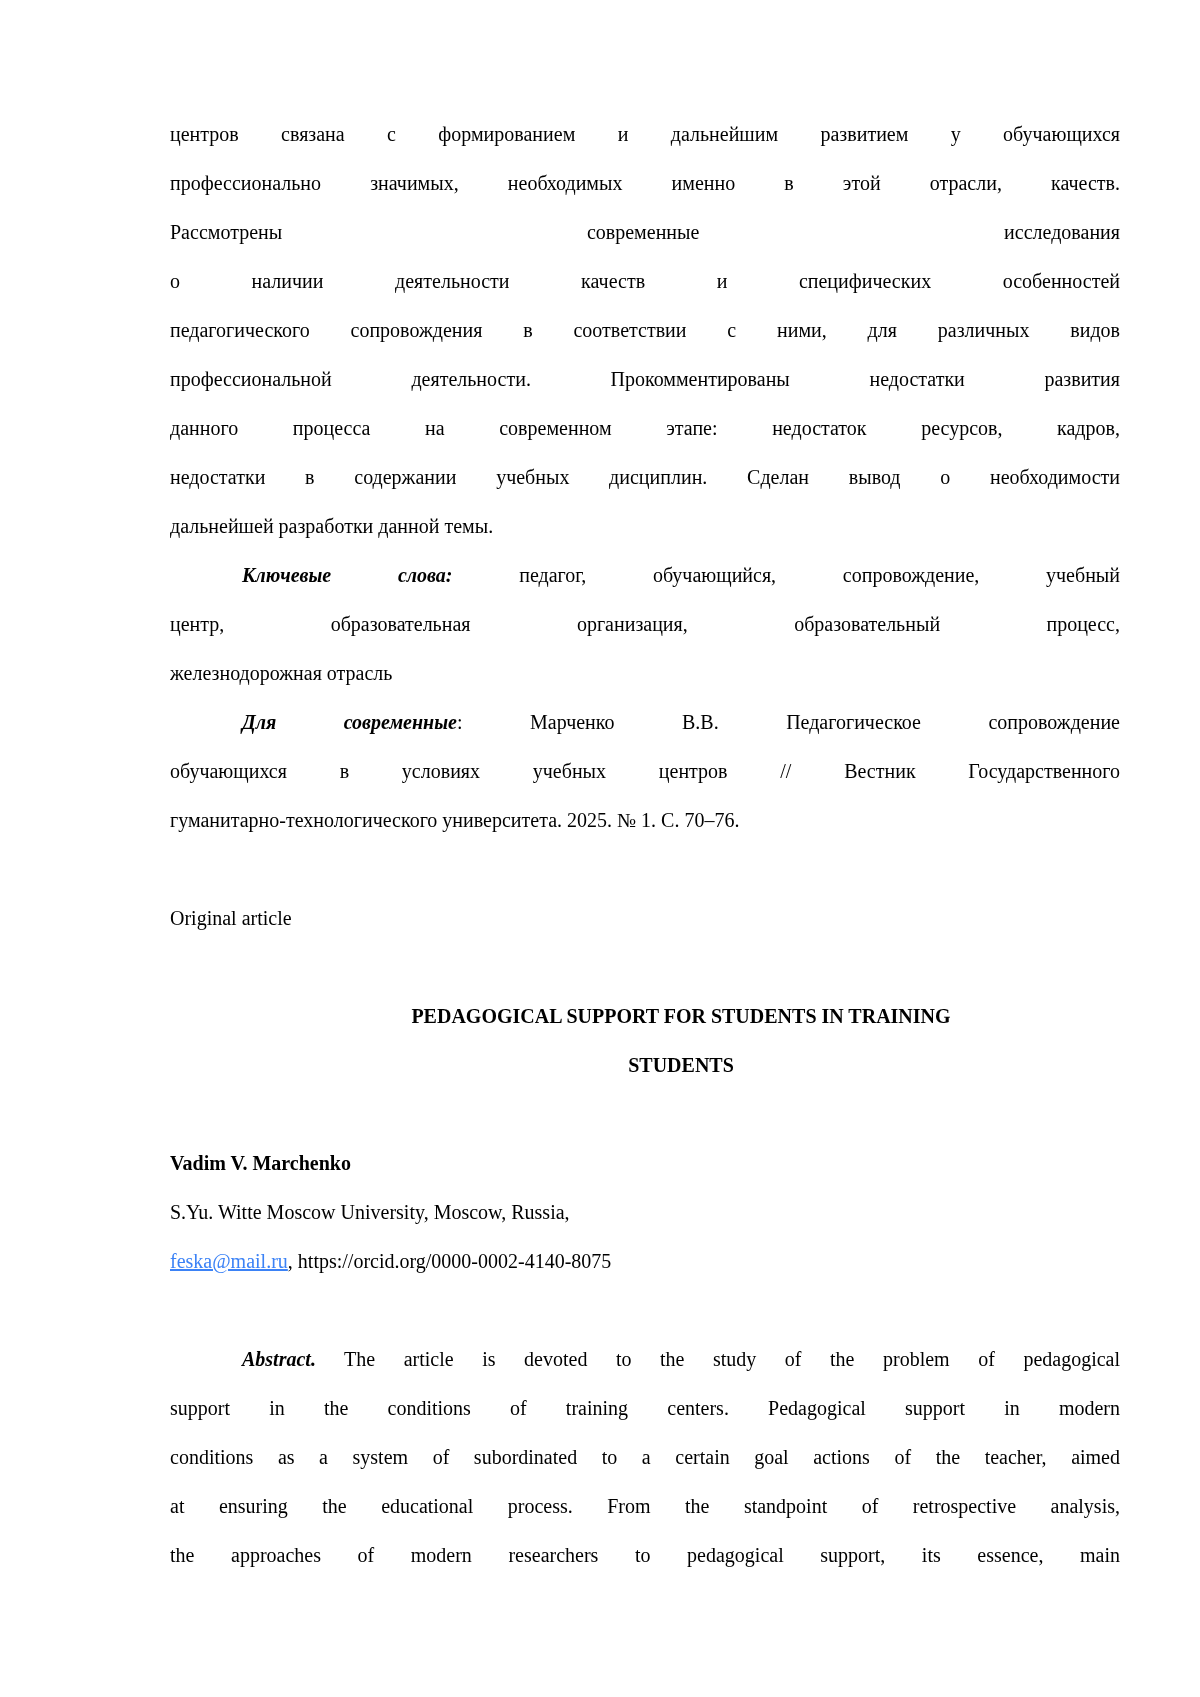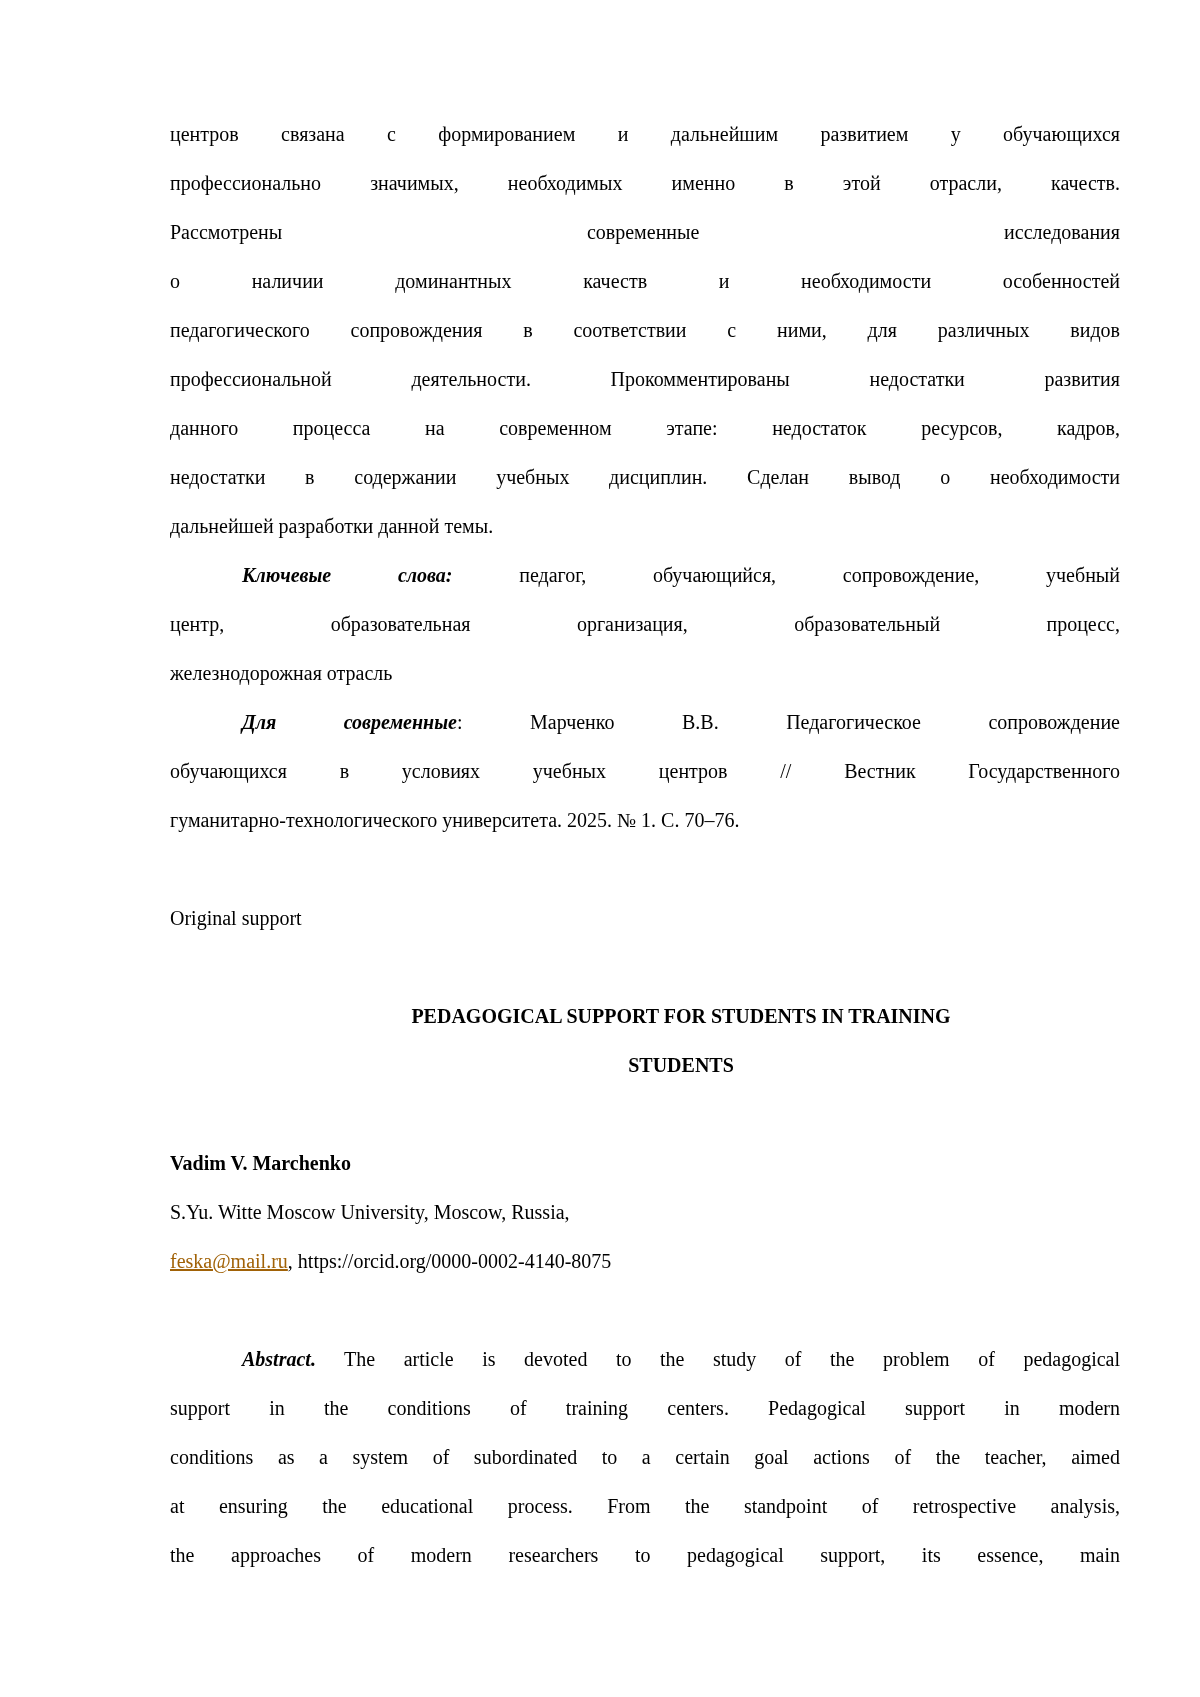--- a/index.html
+++ b/index.html
@@ -42,39 +42,39 @@
     padding-left: 72px;
   }
   .bold {
     font-weight: bold;
   }
   .bi {
     font-weight: bold;
     font-style: italic;
   }
   .link {
-    color: #a16207;
+    color: #3b82f6;
     text-decoration: underline;
     cursor: pointer;
   }
   .blank {
     height: 49px;
   }
 </style>
 </head>
 <body>
 
 <div class="page">
   <div class="content">
 
     <div>
       <div class="line just">центров связана с формированием и дальнейшим развитием у обучающихся</div>
       <div class="line just">профессионально значимых, необходимых именно в этой отрасли, качеств.</div>
       <div class="line just">Рассмотрены современные исследования</div>
-      <div class="line just">о наличии доминантных качеств и необходимости особенностей</div>
+      <div class="line just">о наличии деятельности качеств и специфических особенностей</div>
       <div class="line just">педагогического сопровождения в соответствии с ними, для различных видов</div>
       <div class="line just">профессиональной деятельности. Прокомментированы недостатки развития</div>
       <div class="line just">данного процесса на современном этапе: недостаток ресурсов, кадров,</div>
       <div class="line just">недостатки в содержании учебных дисциплин. Сделан вывод о необходимости</div>
       <div class="line">дальнейшей разработки данной темы.</div>
     </div>
 
     <div>
       <div class="line just indent"><span class="bi">Ключевые слова:</span><span> педагог, обучающийся, сопровождение, учебный</span></div>
       <div class="line just">центр, образовательная организация, образовательный процесс,</div>
@@ -82,21 +82,21 @@
     </div>
 
     <div>
       <div class="line just indent"><span class="bi">Для современные</span><span>: Марченко В.В. Педагогическое сопровождение</span></div>
       <div class="line just">обучающихся в условиях учебных центров // Вестник Государственного</div>
       <div class="line">гуманитарно-технологического университета. 2025. № 1. С. 70–76.</div>
     </div>
 
     <div class="blank"></div>
 
-    <div class="line">Original support</div>
+    <div class="line">Original article</div>
 
     <div class="blank"></div>
 
     <div>
       <div class="line center bold">PEDAGOGICAL SUPPORT FOR STUDENTS IN TRAINING</div>
       <div class="line center bold">STUDENTS</div>
     </div>
 
     <div class="blank"></div>
 

